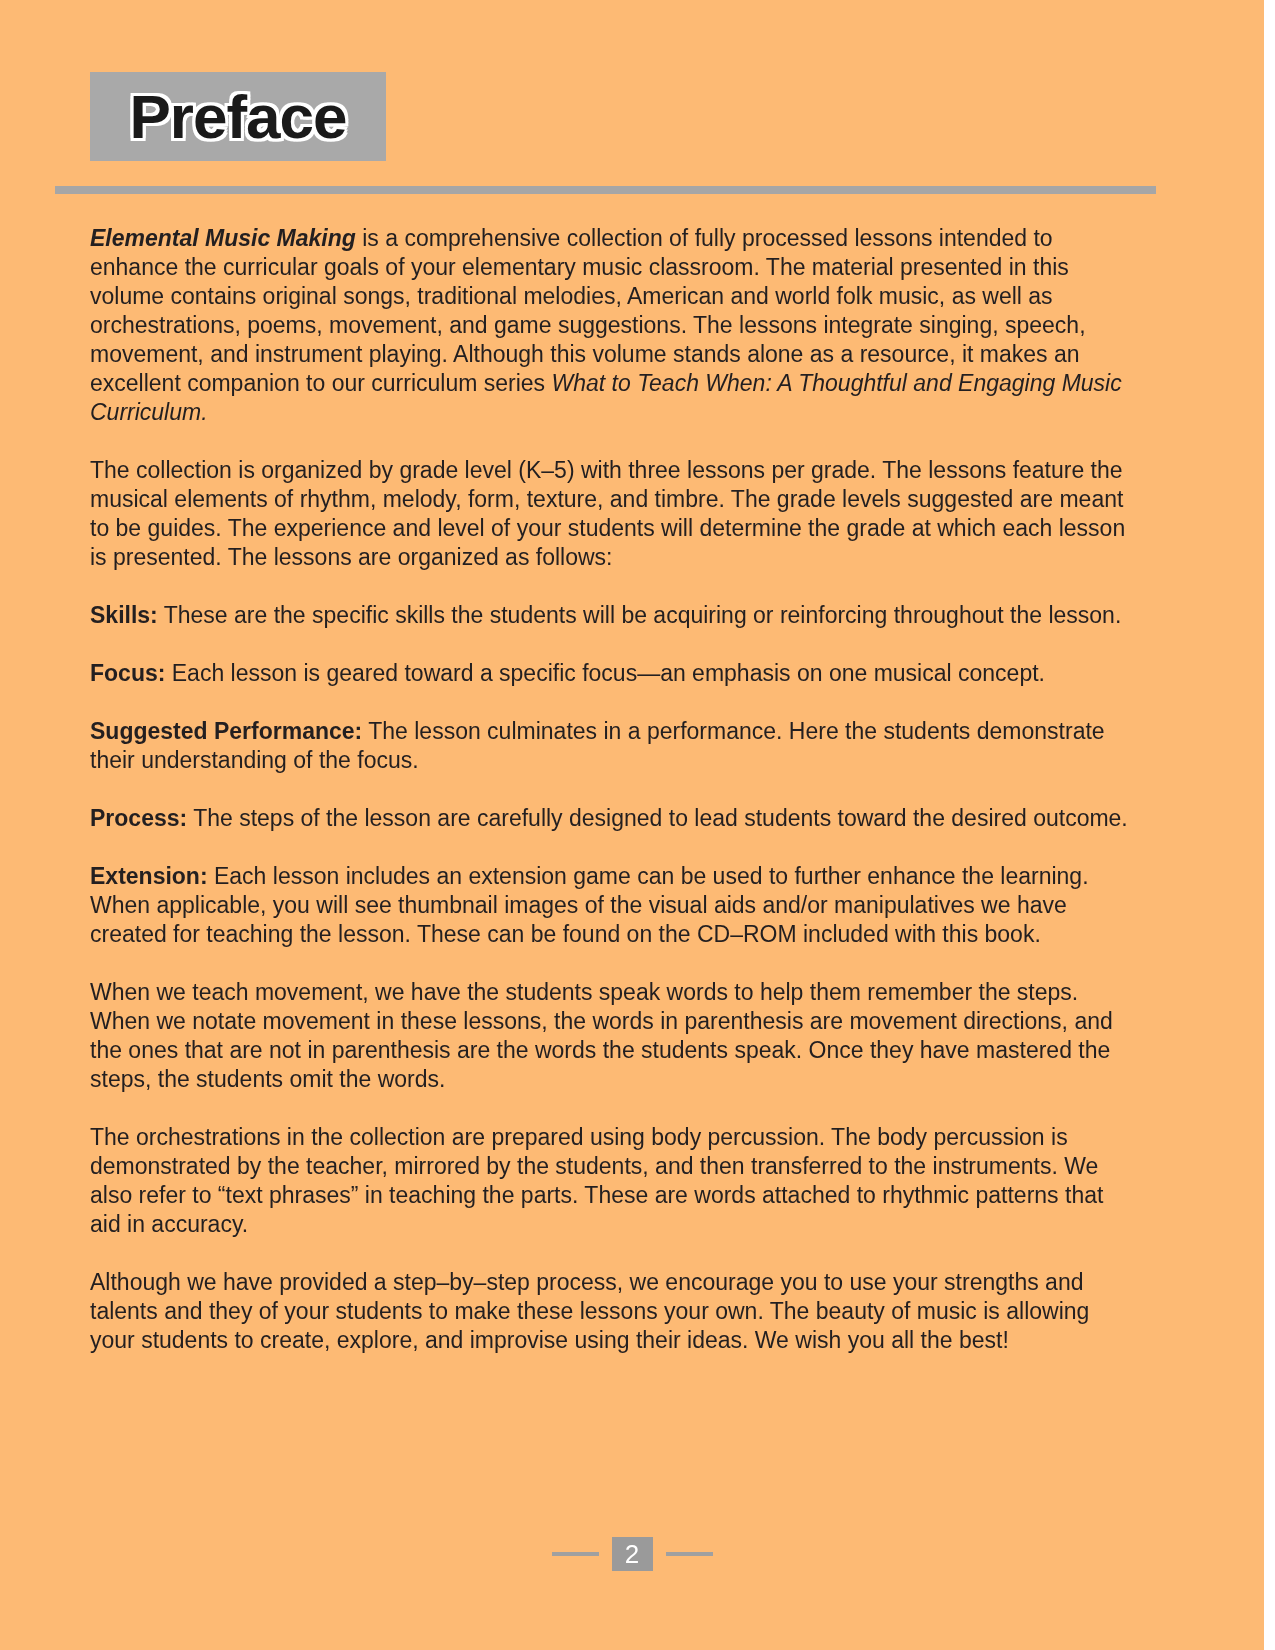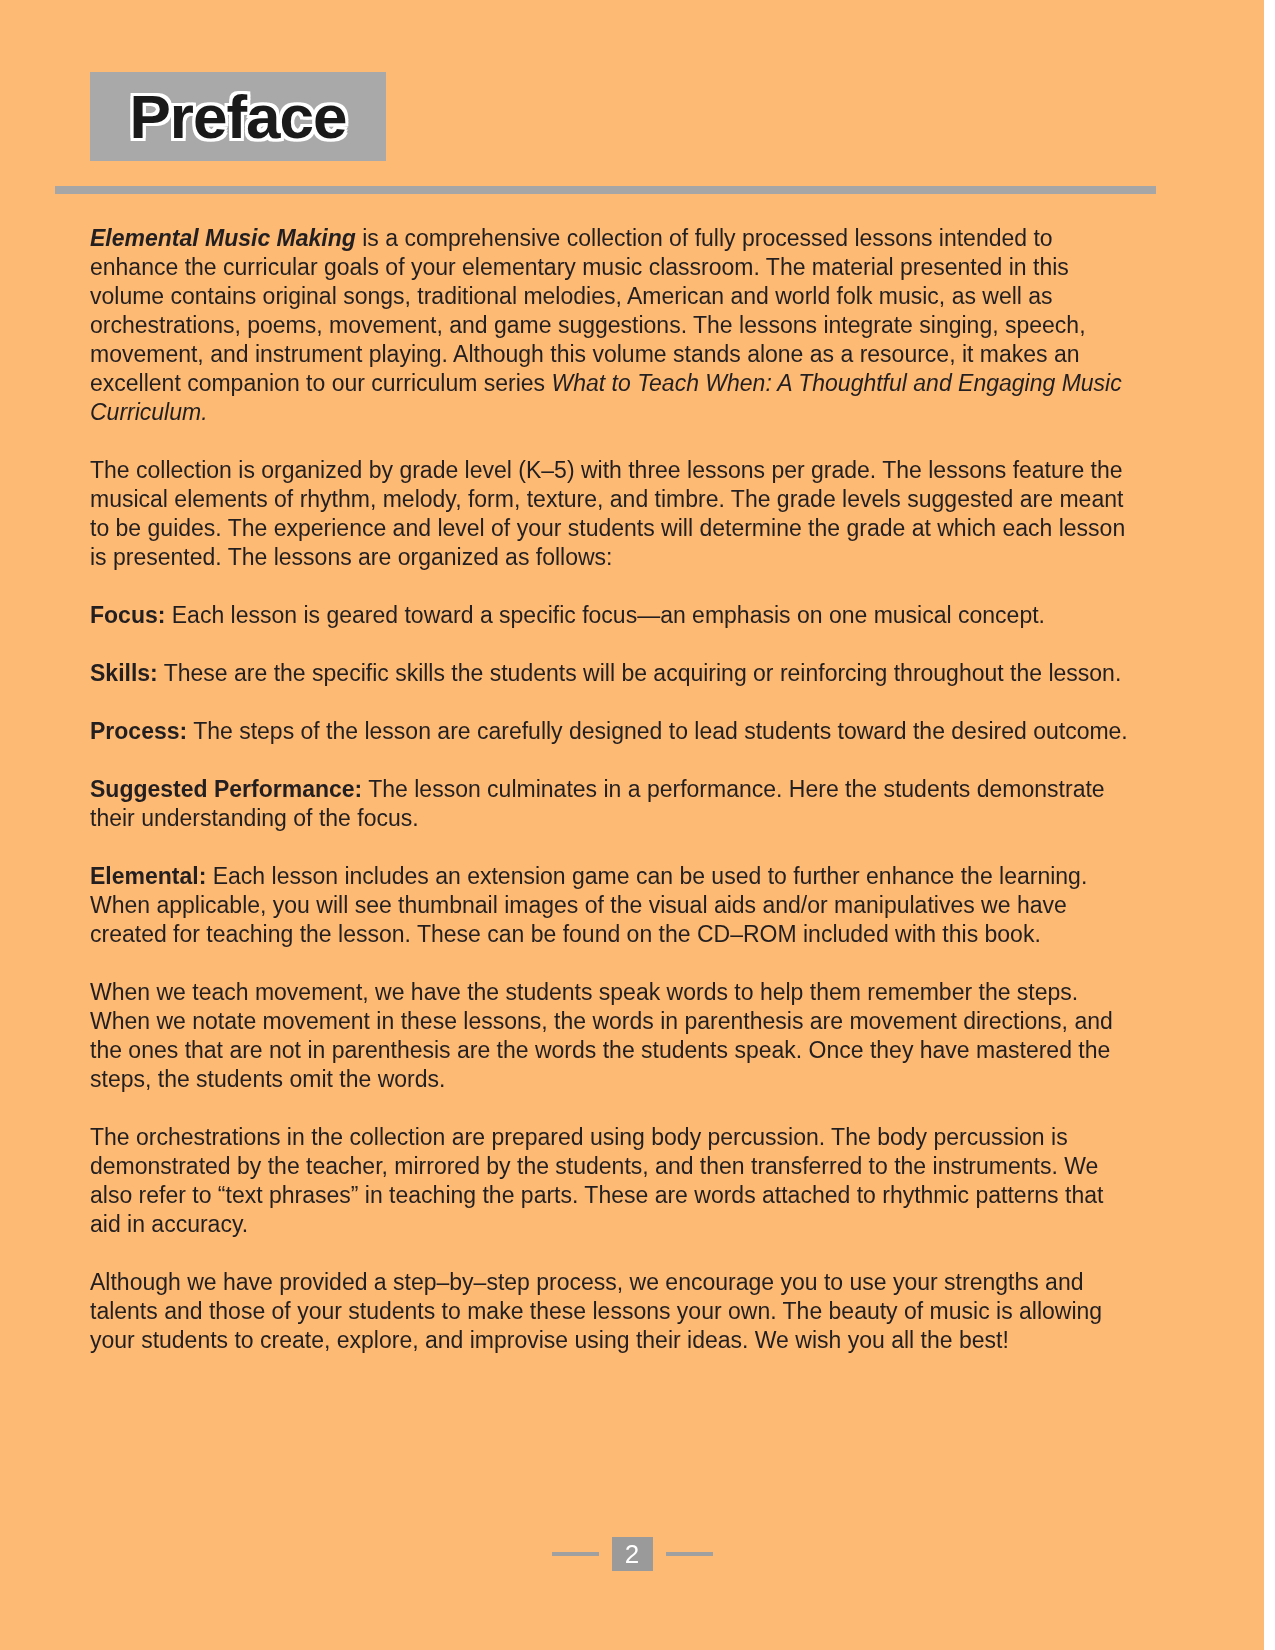--- a/index.html
+++ b/index.html
@@ -98,35 +98,35 @@
   </div>
 
   <div class="rule"></div>
 
   <div class="content">
 
     <p class="para"><span class="seg-bold-italic">Elemental Music Making</span><span> is a comprehensive collection of fully processed lessons intended to enhance the curricular goals of your elementary music classroom. The material presented in this volume contains original songs, traditional melodies, American and world folk music, as well as orchestrations, poems, movement, and game suggestions. The lessons integrate singing, speech, movement, and instrument playing. Although this volume stands alone as a resource, it makes an excellent companion to our curriculum series </span><span class="seg-italic">What to Teach When: A Thoughtful and Engaging Music Curriculum.</span></p>
 
     <p class="para"><span>The collection is organized by grade level (K–5) with three lessons per grade. The lessons feature the musical elements of rhythm, melody, form, texture, and timbre. The grade levels suggested are meant to be guides. The experience and level of your students will determine the grade at which each lesson is presented. The lessons are organized as follows:</span></p>
 
+    <p class="para"><span class="seg-bold">Skills:</span><span> These are the specific skills the students will be acquiring or reinforcing throughout the lesson.</span></p>
+
     <p class="para"><span class="seg-bold">Focus:</span><span> Each lesson is geared toward a specific focus—an emphasis on one musical concept.</span></p>
 
-    <p class="para"><span class="seg-bold">Skills:</span><span> These are the specific skills the students will be acquiring or reinforcing throughout the lesson.</span></p>
+    <p class="para"><span class="seg-bold">Suggested Performance:</span><span> The lesson culminates in a performance. Here the students demonstrate their understanding of the focus.</span></p>
 
     <p class="para"><span class="seg-bold">Process:</span><span> The steps of the lesson are carefully designed to lead students toward the desired outcome.</span></p>
 
-    <p class="para"><span class="seg-bold">Suggested Performance:</span><span> The lesson culminates in a performance. Here the students demonstrate their understanding of the focus.</span></p>
-
-    <p class="para"><span class="seg-bold">Elemental:</span><span> Each lesson includes an extension game can be used to further enhance the learning. When applicable, you will see thumbnail images of the visual aids and/or manipulatives we have created for teaching the lesson. These can be found on the CD–ROM included with this book.</span></p>
+    <p class="para"><span class="seg-bold">Extension:</span><span> Each lesson includes an extension game can be used to further enhance the learning. When applicable, you will see thumbnail images of the visual aids and/or manipulatives we have created for teaching the lesson. These can be found on the CD–ROM included with this book.</span></p>
 
     <p class="para"><span>When we teach movement, we have the students speak words to help them remember the steps. When we notate movement in these lessons, the words in parenthesis are movement directions, and the ones that are not in parenthesis are the words the students speak. Once they have mastered the steps, the students omit the words.</span></p>
 
     <p class="para"><span>The orchestrations in the collection are prepared using body percussion. The body percussion is demonstrated by the teacher, mirrored by the students, and then transferred to the instruments. We also refer to “text phrases” in teaching the parts. These are words attached to rhythmic patterns that aid in accuracy.</span></p>
 
-    <p class="para"><span>Although we have provided a step–by–step process, we encourage you to use your strengths and talents and those of your students to make these lessons your own. The beauty of music is allowing your students to create, explore, and improvise using their ideas. We wish you all the best!</span></p>
+    <p class="para"><span>Although we have provided a step–by–step process, we encourage you to use your strengths and talents and they of your students to make these lessons your own. The beauty of music is allowing your students to create, explore, and improvise using their ideas. We wish you all the best!</span></p>
 
   </div>
 
   <div class="footer">
     <div class="footer-dash"></div>
     <div class="footer-pagebox">
       <span class="footer-pagenum">2</span>
     </div>
     <div class="footer-dash"></div>
   </div>

